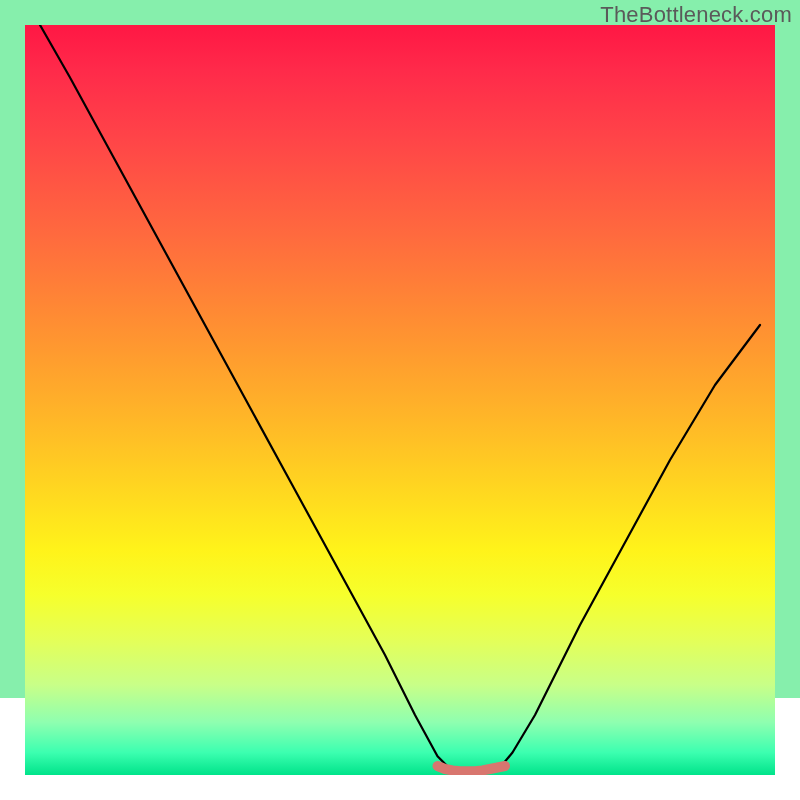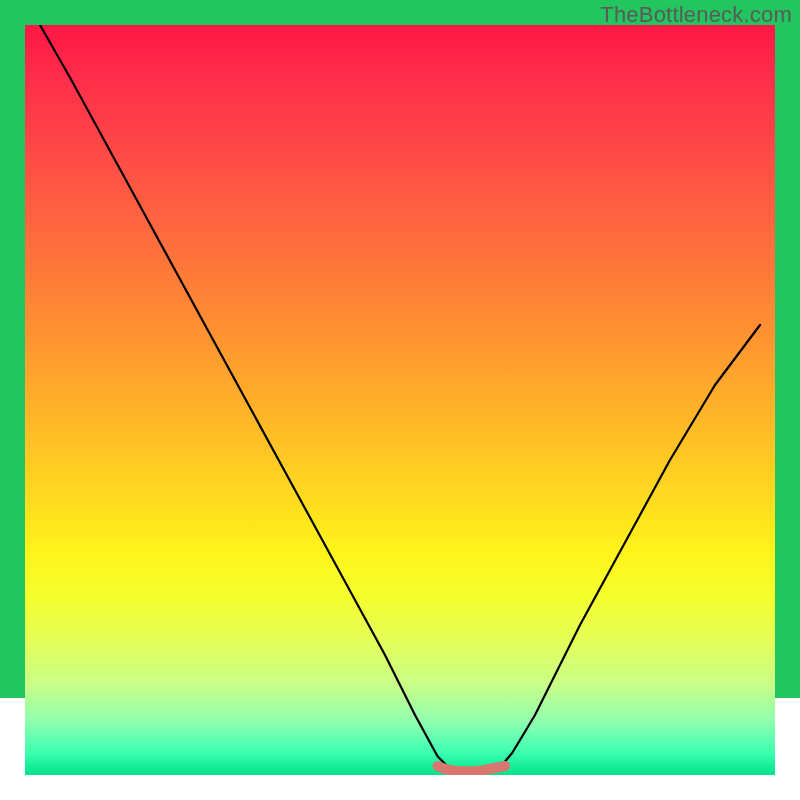--- a/index.html
+++ b/index.html
@@ -1,21 +1,21 @@
 <!DOCTYPE html>
 <html><head>
 <meta charset="utf-8">
 <style>
   * { margin: 0; padding: 0; box-sizing: border-box; }
   html, body { width: 800px; height: 800px; overflow: hidden; background: #fff; }
   .frame {
     position: relative;
     width: 800px;
     height: 698px;
-    background: #22c55e;
+    background: #86efac;
   }
   .watermark {
     position: absolute;
     top: 2px;
     right: 8px;
     font-family: Arial, Helvetica, sans-serif;
     font-size: 22px;
     font-weight: 400;
     color: #5a5a5a;
     z-index: 10;

